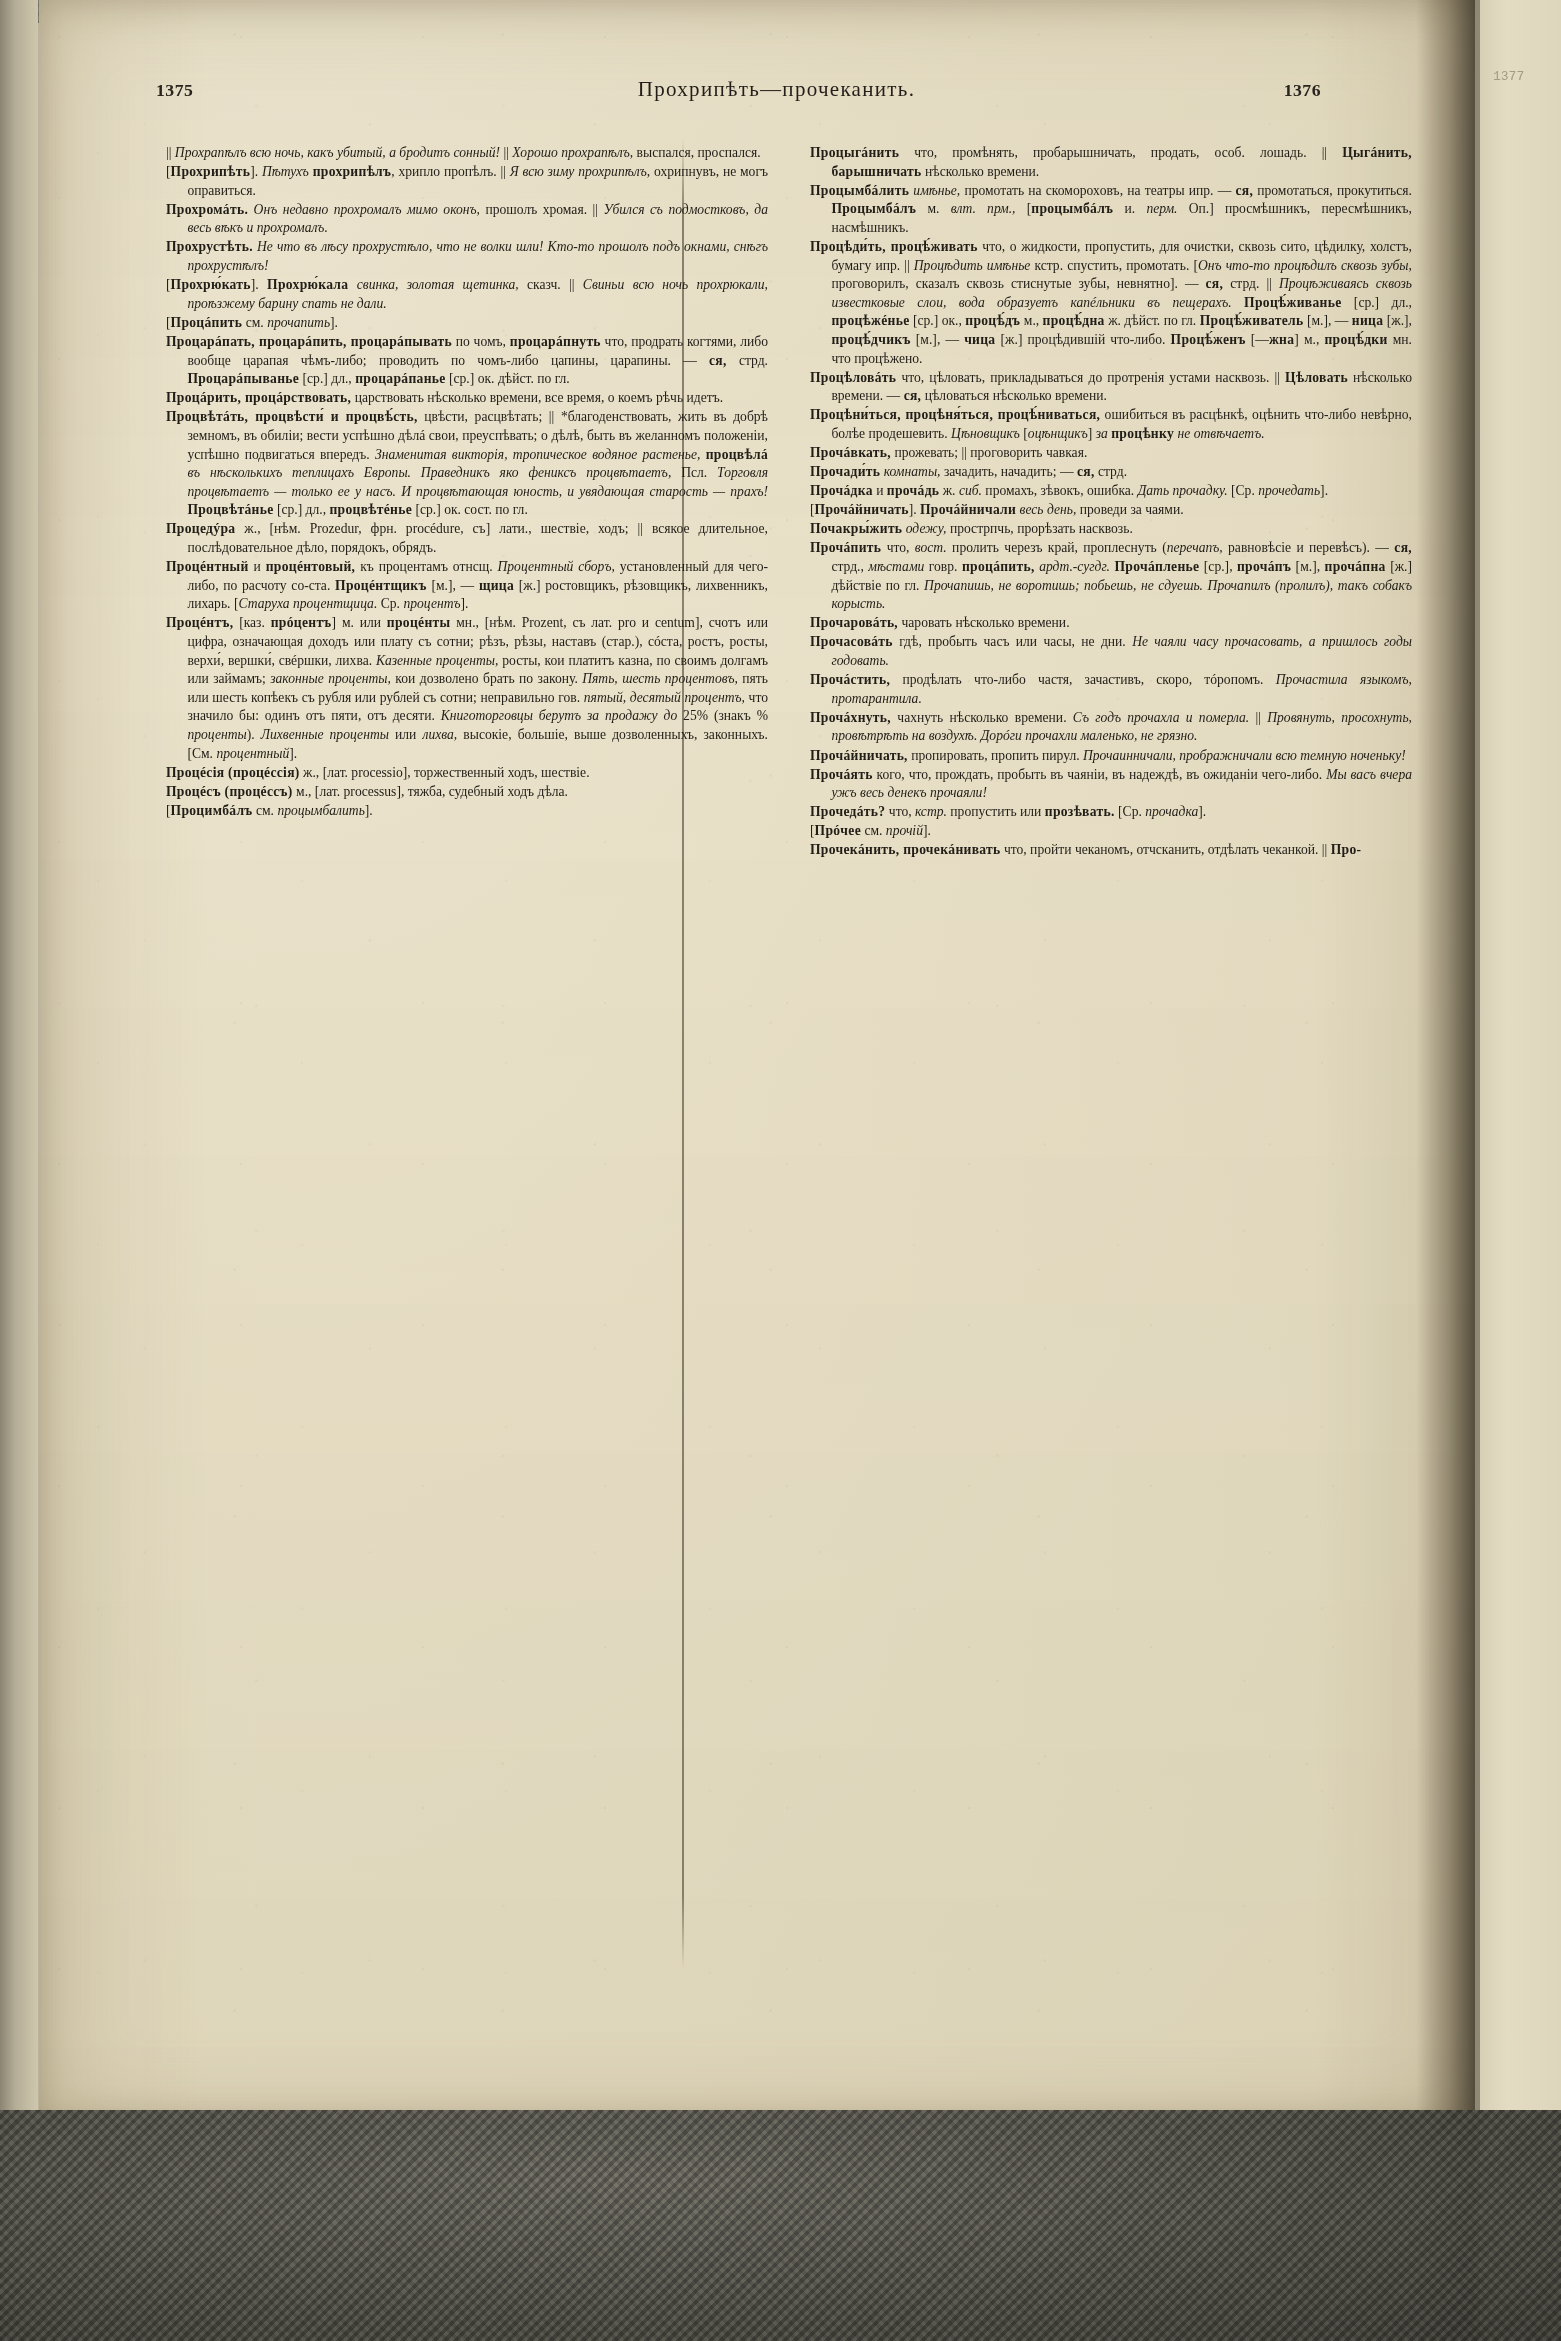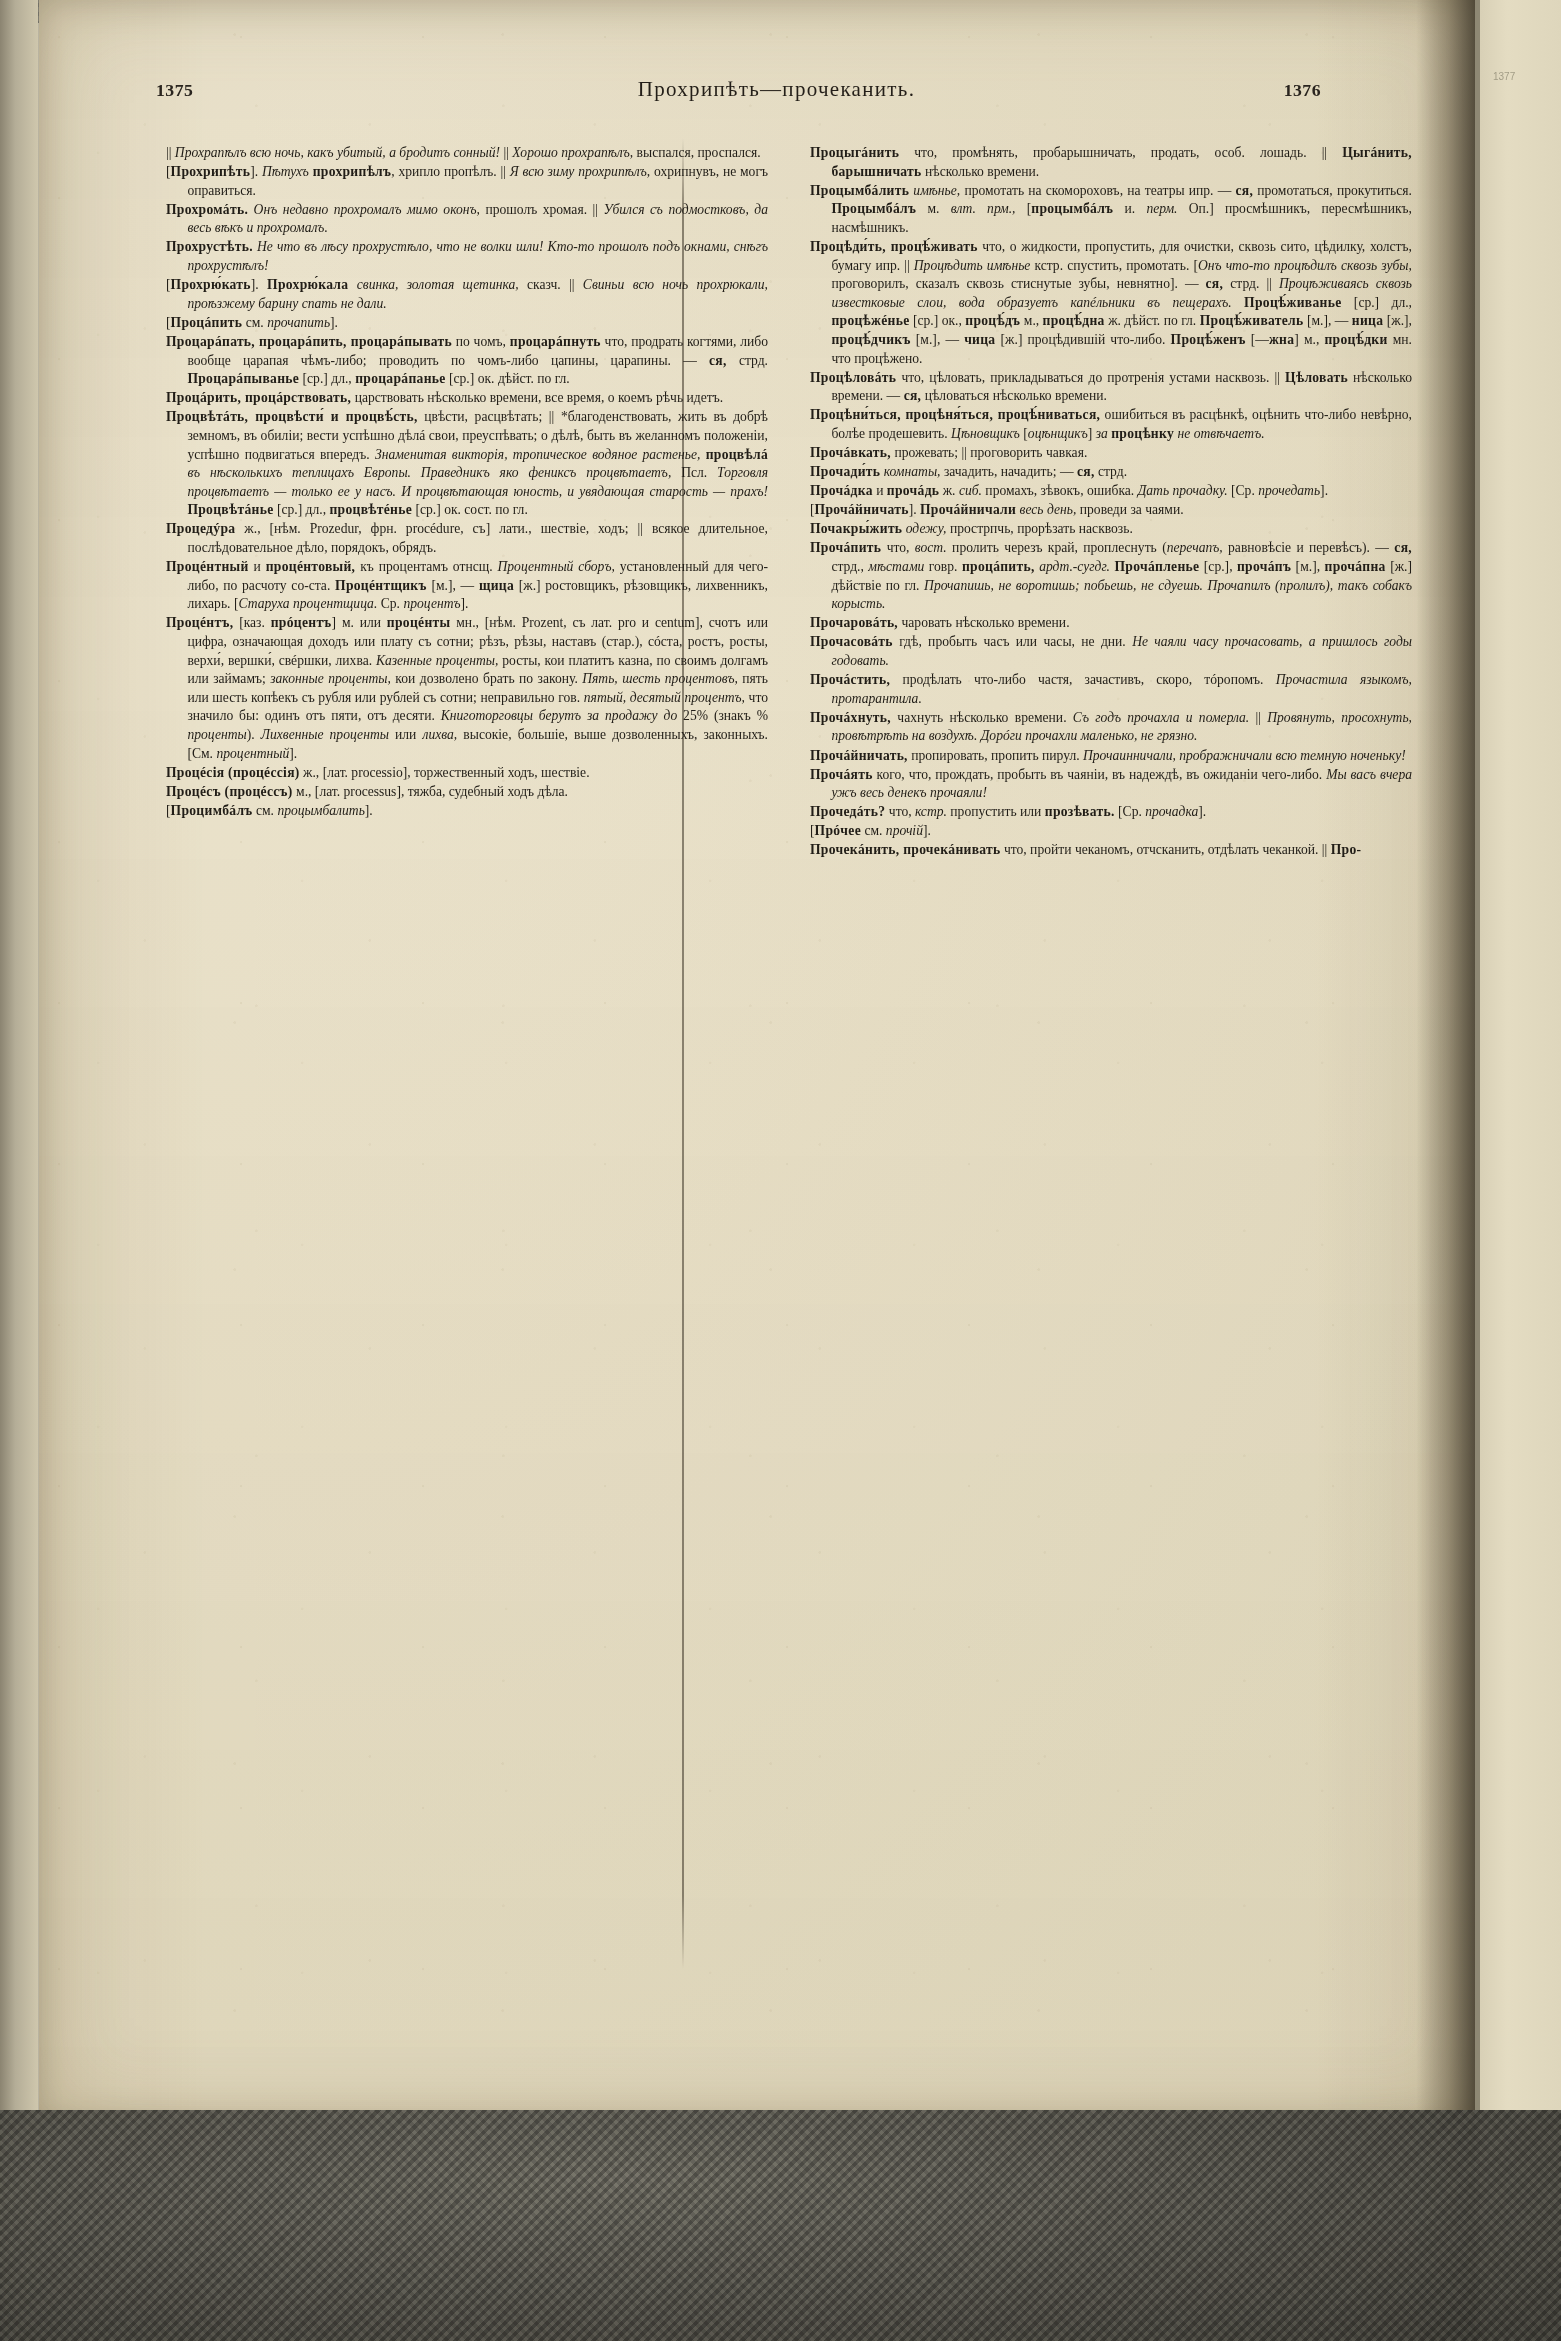--- a/index.html
+++ b/index.html
@@ -26,22 +26,22 @@
     background:repeating-linear-gradient(45deg,#6a6860 0 3.2px,#79776c 3.2px 6.4px);
     opacity:.9;
   }
   
   .next-page{
     position:absolute;top:0;bottom:0;right:0;width:86px;
     background:linear-gradient(90deg,#8e8874 0 5.4px,#d8d0b6 5.4px,#e4dcc2 32px,#ded6bc 100%);
   }
   .next-page .ghost{
     position:absolute;top:64px;left:18px;right:3.2px;
-    font-size:10px;color:#8d8873;line-height:25px;opacity:.75;
-    font-family:Liberation Sans, sans-serif;
+    font-size:13px;color:#8d8873;line-height:25px;opacity:.75;
+    font-family:Liberation Mono, monospace;
   }
   .gutter-shadow{
     position:absolute;top:0;bottom:0;right:86px;width:59px;
     background:linear-gradient(90deg,rgba(90,80,60,0) 0%,rgba(80,70,50,.45) 55%,rgba(50,44,32,.75) 100%);
   }
   .left-edge{
     position:absolute;top:0;bottom:0;left:0;width:38px;
     background:linear-gradient(90deg,#8b8471 0%,#b4ad97 40%,#cfc7ad 100%);
   }
 

